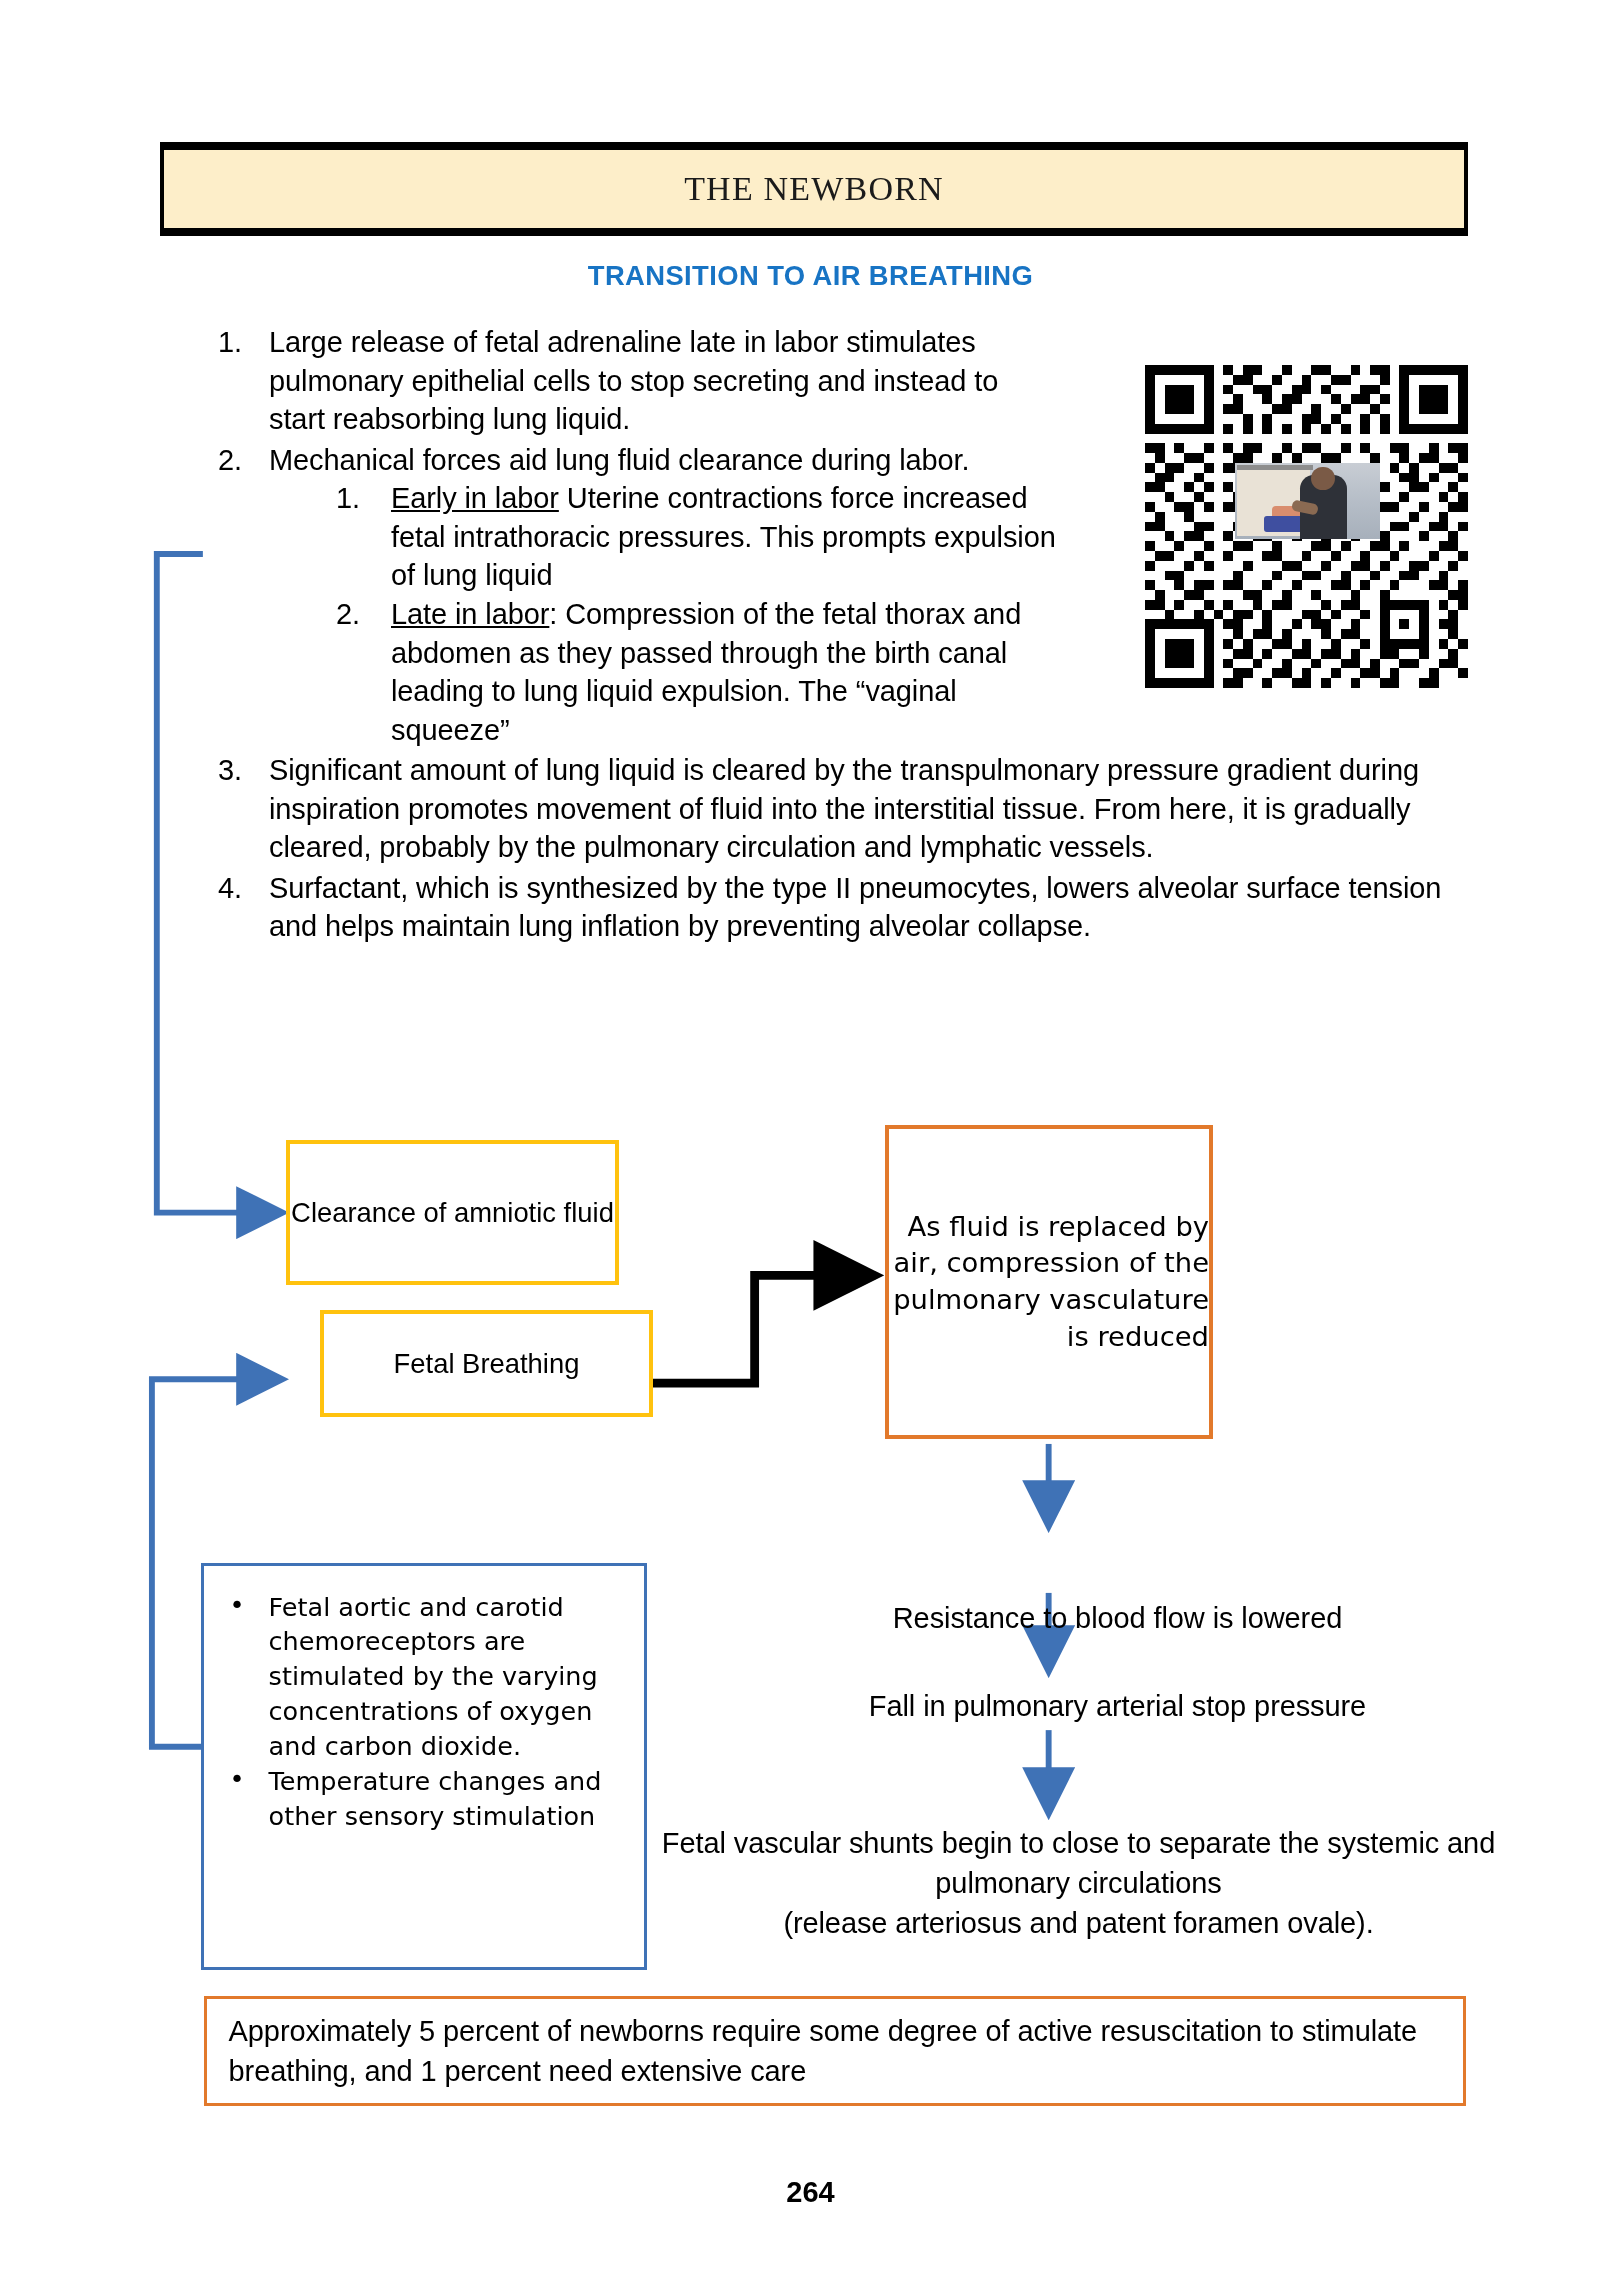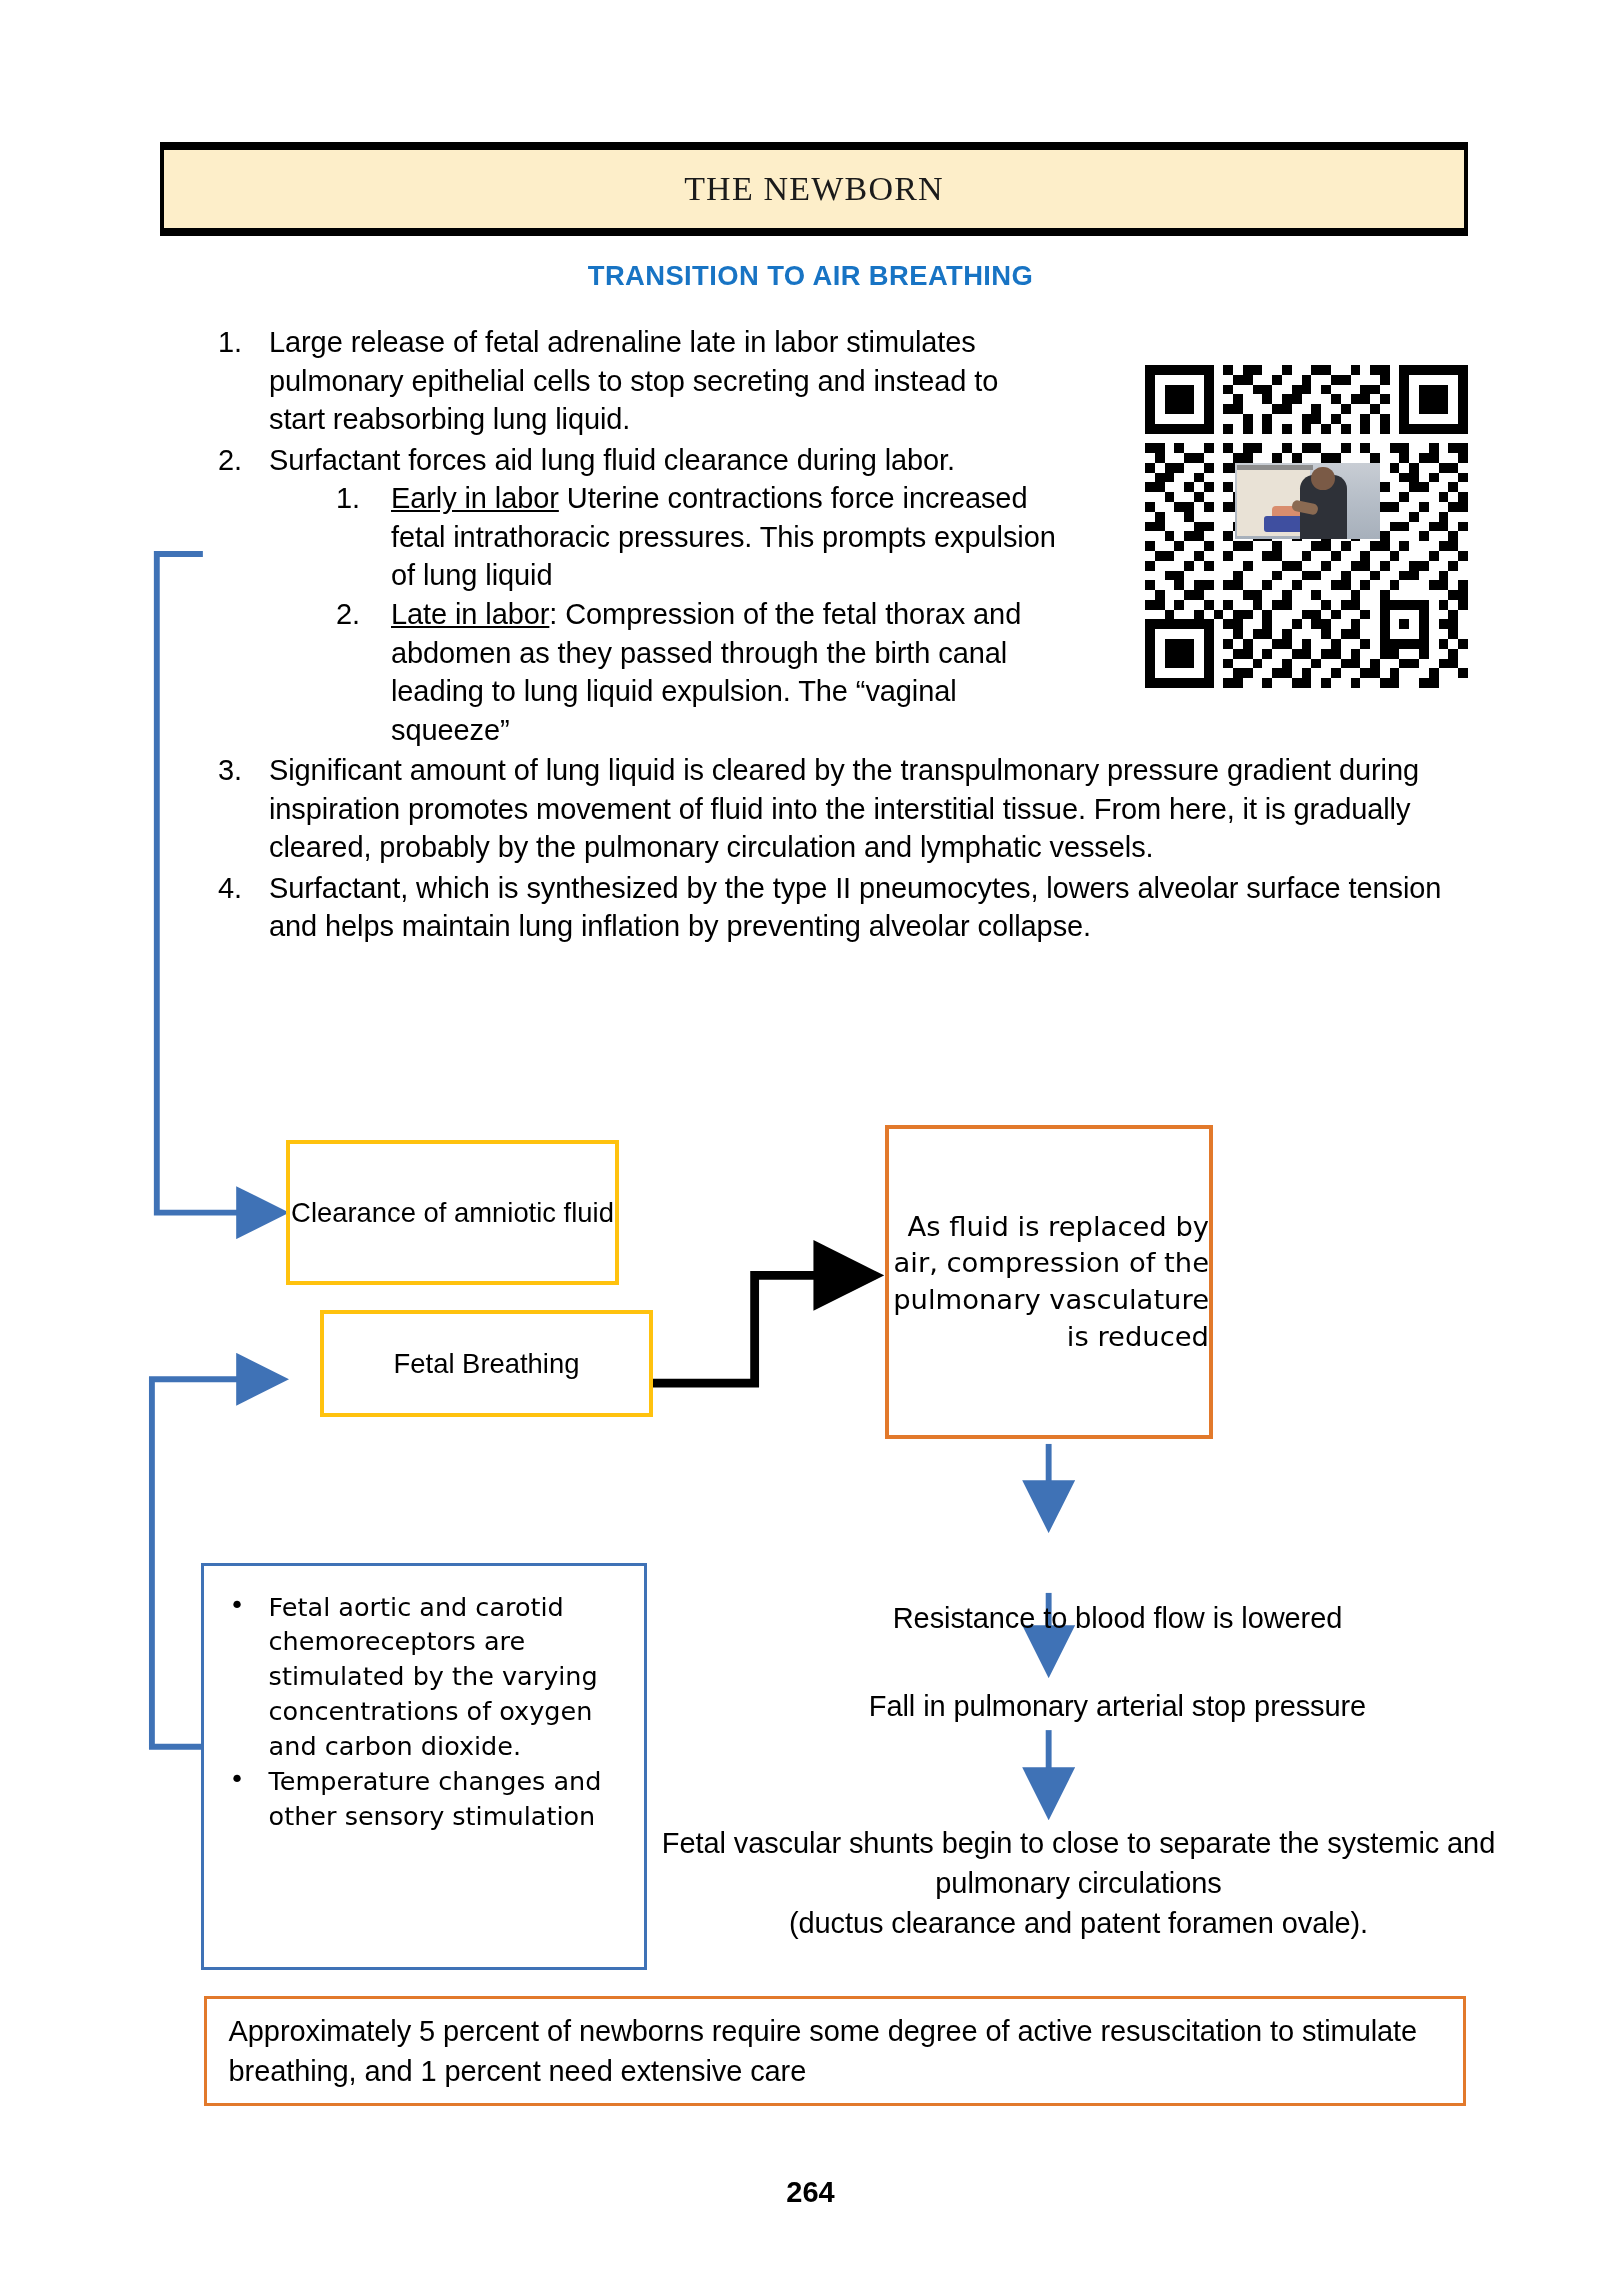--- a/index.html
+++ b/index.html
@@ -443,21 +443,21 @@
   </div>
 
   <div class="body-list">
     <ol class="lvl1">
       <li>
         <span class="num">1.</span>
         <span class="narrow-para" style="display:block">Large release of fetal adrenaline late in labor stimulates pulmonary epithelial cells to stop secreting and instead to start reabsorbing lung liquid.</span>
       </li>
       <li>
         <span class="num">2.</span>
-        <span class="narrow-para" style="display:block">Surfactant forces aid lung fluid clearance during labor.</span>
+        <span class="narrow-para" style="display:block">Mechanical forces aid lung fluid clearance during labor.</span>
         <ol class="lvl2">
           <li>
             <span class="num">1.</span>
             <span class="sub-para" style="display:block"><span class="u">Early in labor</span><span> Uterine contractions force increased fetal intrathoracic pressures. This prompts expulsion of lung liquid</span></span>
           </li>
           <li>
             <span class="num">2.</span>
             <span class="sub-para" style="display:block"><span class="u">Late in labor</span><span>: Compression of the fetal thorax and abdomen as they passed through the birth canal leading to lung liquid expulsion. The “vaginal squeeze”</span></span>
           </li>
         </ol>
@@ -513,20 +513,20 @@
       <li>
         <span class="bu">•</span>
         <span>Temperature changes and other sensory stimulation</span>
       </li>
     </ul>
   </div>
 
   <div class="flowtext ft-resist">Resistance to blood flow is lowered</div>
   <div class="flowtext ft-fall">Fall in pulmonary arterial stop pressure</div>
   <div class="flowtext ft-shunts" style="white-space:pre-line">Fetal vascular shunts begin to close to separate the systemic and pulmonary circulations
-(ductus clearance and patent foramen ovale).</div>
+(release arteriosus and patent foramen ovale).</div>
 
   <div class="callout">Approximately 5 percent of newborns require some degree of active resuscitation to stimulate breathing, and 1 percent need extensive care</div>
 
   <div class="pagenum">264</div>
 
 </div>
 
 
 </body></html>

